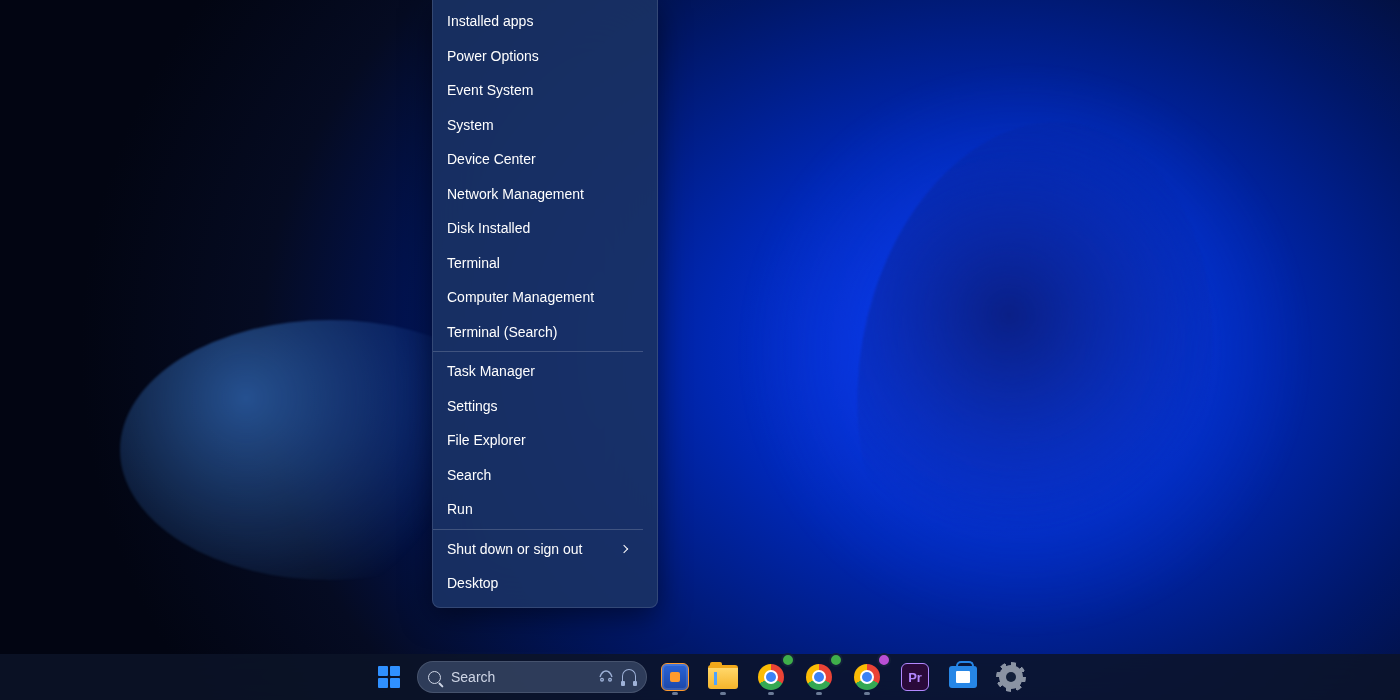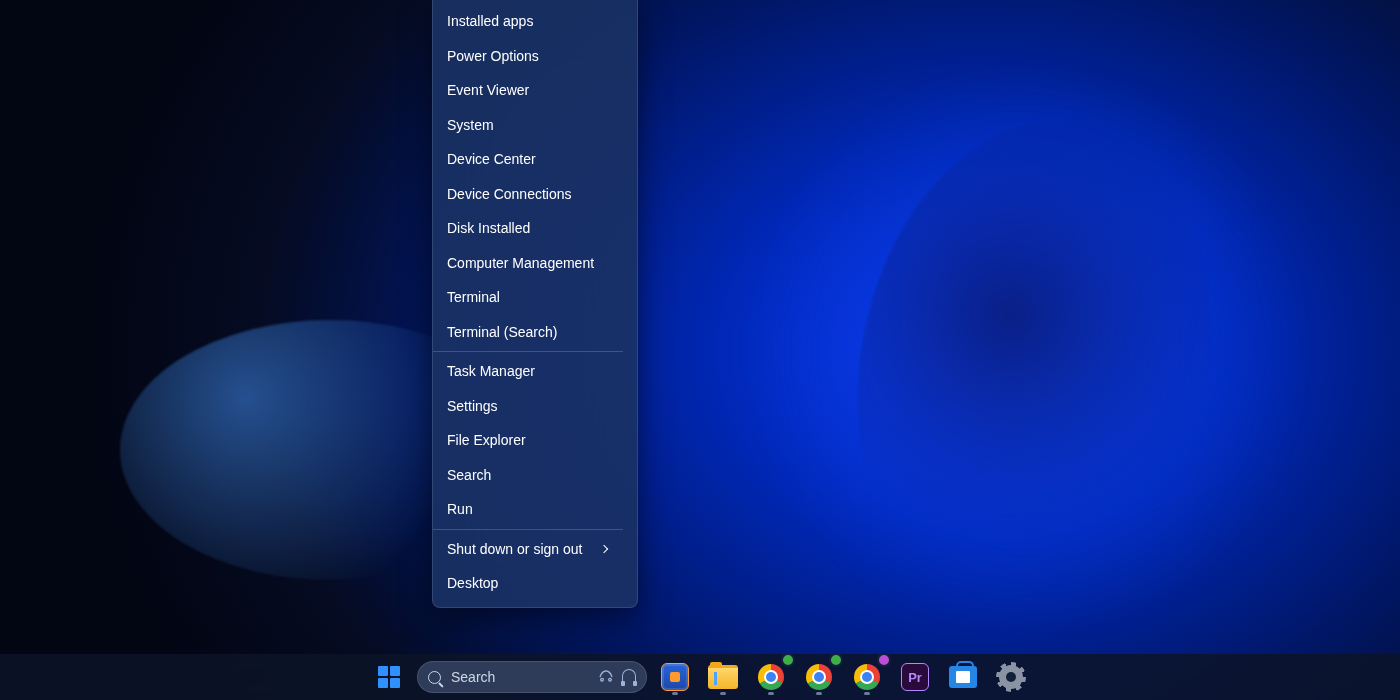--- a/index.html
+++ b/index.html
@@ -13,21 +13,21 @@
       radial-gradient(ellipse 500px 400px at 45% 40%, rgba(60,130,255,0.45) 0%, transparent 65%),
       radial-gradient(ellipse 400px 500px at 30% 65%, rgba(30,80,220,0.35) 0%, transparent 60%),
       radial-gradient(ellipse 600px 300px at 15% 50%, rgba(40,100,255,0.25) 0%, transparent 65%);
   }
   .petal { position:absolute; border-radius:50%; filter:blur(1px); }
 
   
   .context-menu {
     position:absolute;
     left:432px; top:0;
-    width:206px;
+    width:226px;
     background:rgba(26,50,100,0.90);
     border:1px solid rgba(255,255,255,0.12);
     border-top:none;
     border-radius:0 0 8px 8px;
     backdrop-filter:blur(30px);
     -webkit-backdrop-filter:blur(30px);
     padding:4px 14px 6px 0;
     color:#fff;
     font-size:14px;
     box-shadow:0 8px 30px rgba(0,0,0,0.5);
@@ -153,39 +153,39 @@
 
 <div class="context-menu">
 
   <div class="menu-item">
       <span class="menu-label">Installed apps</span>
     </div>
   <div class="menu-item">
       <span class="menu-label">Power Options</span>
     </div>
   <div class="menu-item">
-      <span class="menu-label">Event Viewer</span>
+      <span class="menu-label">Event System</span>
     </div>
   <div class="menu-item">
       <span class="menu-label">System</span>
     </div>
   <div class="menu-item">
       <span class="menu-label">Device Center</span>
     </div>
   <div class="menu-item">
-      <span class="menu-label">Device Connections</span>
+      <span class="menu-label">Network Management</span>
     </div>
   <div class="menu-item">
       <span class="menu-label">Disk Installed</span>
     </div>
   <div class="menu-item">
+      <span class="menu-label">Terminal</span>
+    </div>
+  <div class="menu-item">
       <span class="menu-label">Computer Management</span>
-    </div>
-  <div class="menu-item">
-      <span class="menu-label">Terminal</span>
     </div>
   <div class="menu-item">
       <span class="menu-label">Terminal (Search)</span>
     </div>
   <div class="menu-sep"></div>
 
   <div class="menu-item">
       <span class="menu-label">Task Manager</span>
     </div>
   <div class="menu-item">

